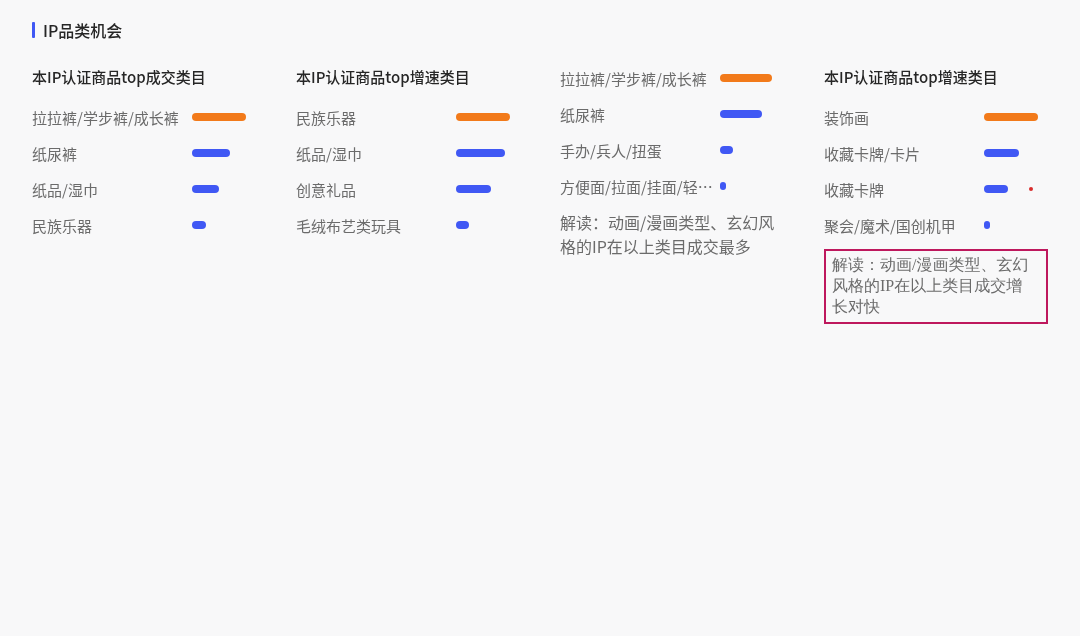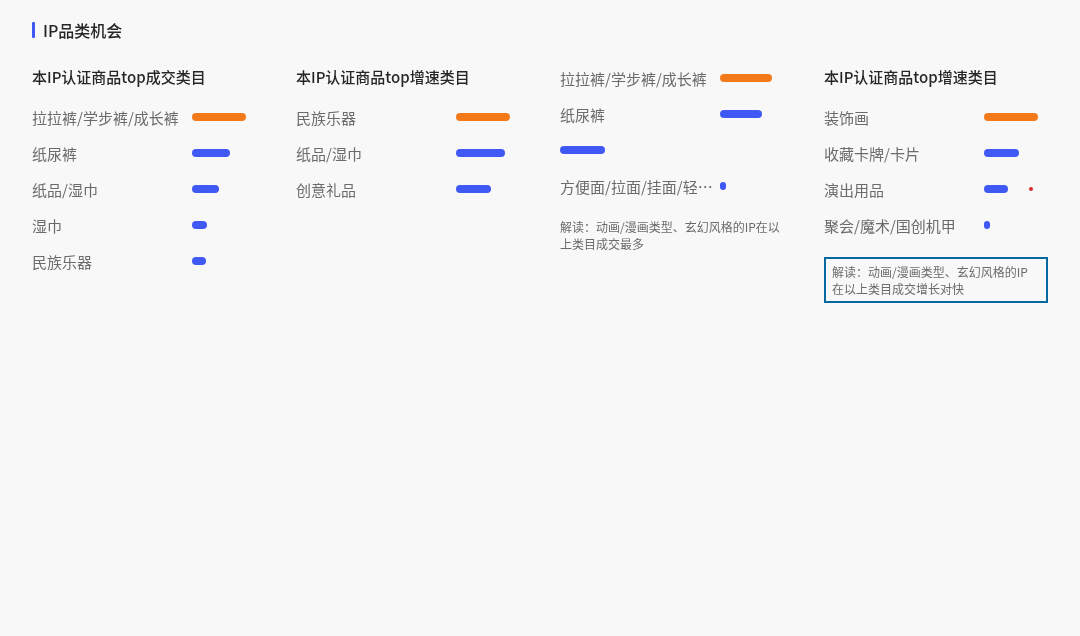--- a/index.html
+++ b/index.html
@@ -55,27 +55,28 @@
     flex: 1; position: relative; height: 8px;
     border-radius: 4px; background: transparent;
   }
   .bar-fill {
     position: absolute; left: 0; top: 0; height: 100%;
     border-radius: 4px;
   }
   .bar-fill.orange { background: var(--orange); }
   .bar-fill.blue { background: var(--blue); }
   .footnote {
-    font-size: 12px; color: var(--muted);
-    margin-top: 20px;
+    font-size: 16px; color: var(--muted);
+    margin-top: 12px;
   }
   .footnote.highlight {
     display: inline-block;
-    border: 2px solid #0369a1;
+    border: 2px solid #be185d;
     padding: 4px 10px 4px 6px;
+    font-family: Liberation Serif, serif;
   }
   .tiny-dot {
     position: absolute; width: 4px; height: 4px; border-radius: 2px;
     background: #d92c2c;
   }
 </style>
 </head>
 <body>
 
 <div class="page">
@@ -101,26 +102,20 @@
             <div class="bar-fill blue" style="width:60%"></div>
           </div>
         </div>
         <div class="row">
           <div class="row-label">纸品/湿巾</div>
           <div class="bar-track">
             <div class="bar-fill blue" style="width:42%"></div>
           </div>
         </div>
         <div class="row">
-          <div class="row-label">湿巾</div>
-          <div class="bar-track">
-            <div class="bar-fill blue" style="width:24%"></div>
-          </div>
-        </div>
-        <div class="row">
           <div class="row-label">民族乐器</div>
           <div class="bar-track">
             <div class="bar-fill blue" style="width:22%"></div>
           </div>
         </div>
       </div>
     </div>
 
     <div class="panel">
       <div class="panel-title">本IP认证商品top增速类目</div>
@@ -136,38 +131,45 @@
           <div class="bar-track">
             <div class="bar-fill blue" style="width:76%"></div>
           </div>
         </div>
         <div class="row">
           <div class="row-label">创意礼品</div>
           <div class="bar-track">
             <div class="bar-fill blue" style="width:55%"></div>
           </div>
         </div>
+        <div class="row">
+          <div class="row-label">毛绒布艺类玩具</div>
+          <div class="bar-track">
+            <div class="bar-fill blue" style="width:20%"></div>
+          </div>
+        </div>
       </div>
     </div>
 
     <div class="panel">
       <div>
         <div class="row">
           <div class="row-label">拉拉裤/学步裤/成长裤</div>
           <div class="bar-track">
             <div class="bar-fill orange" style="width:82%"></div>
           </div>
         </div>
         <div class="row">
           <div class="row-label">纸尿裤</div>
           <div class="bar-track">
             <div class="bar-fill blue" style="width:65%"></div>
           </div>
         </div>
         <div class="row">
+          <div class="row-label">手办/兵人/扭蛋</div>
           <div class="bar-track">
             <div class="bar-fill blue" style="width:20%"></div>
           </div>
         </div>
         <div class="row">
           <div class="row-label">方便面/拉面/挂面/轻食面速食</div>
           <div class="bar-track">
             <div class="bar-fill blue" style="width:10%"></div>
           </div>
         </div>
@@ -184,21 +186,21 @@
             <div class="bar-fill orange" style="width:85%"></div>
           </div>
         </div>
         <div class="row">
           <div class="row-label">收藏卡牌/卡片</div>
           <div class="bar-track">
             <div class="bar-fill blue" style="width:55%"></div>
           </div>
         </div>
         <div class="row">
-          <div class="row-label">演出用品</div>
+          <div class="row-label">收藏卡牌</div>
           <div class="bar-track">
             <div class="bar-fill blue" style="width:38%"></div>
             <div class="tiny-dot" style="left:70%; top:2px;"></div>
           </div>
         </div>
         <div class="row">
           <div class="row-label">聚会/魔术/国创机甲</div>
           <div class="bar-track">
             <div class="bar-fill blue" style="width:10%"></div>
           </div>

